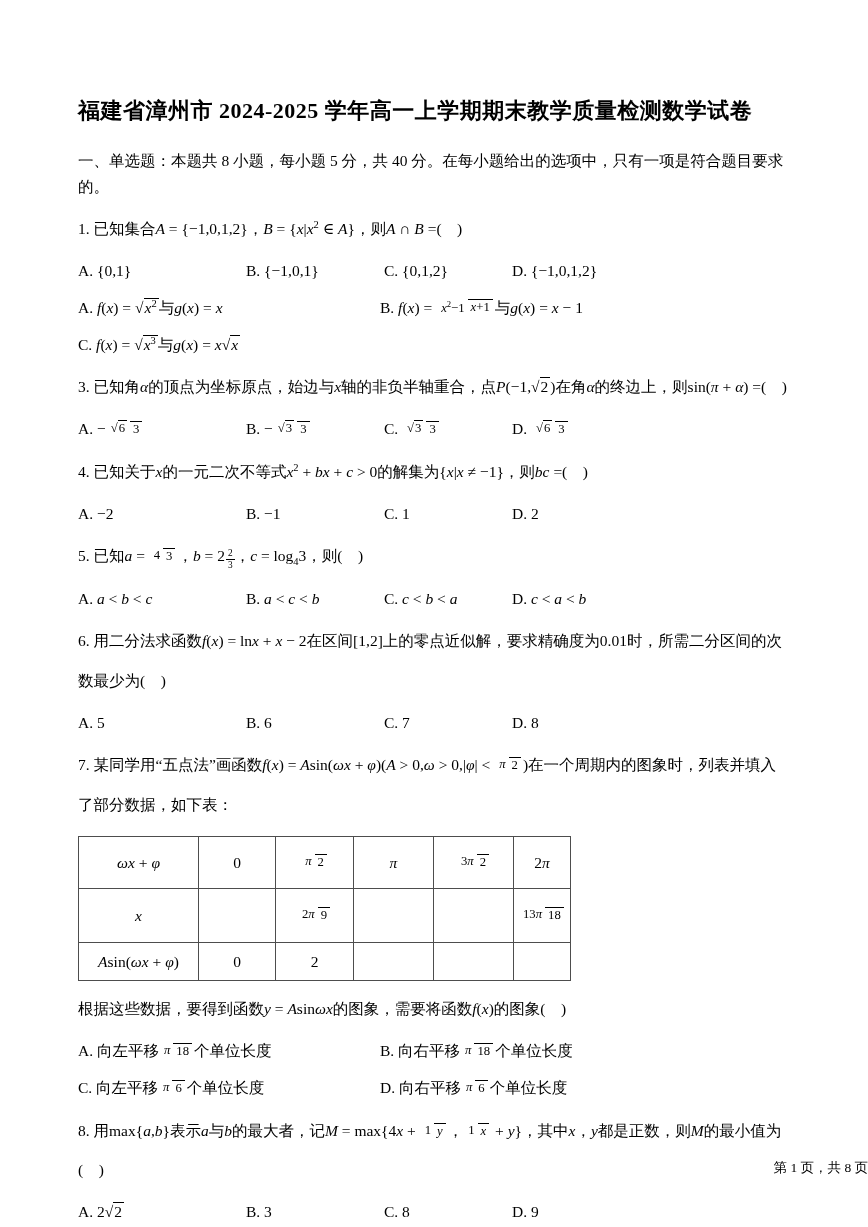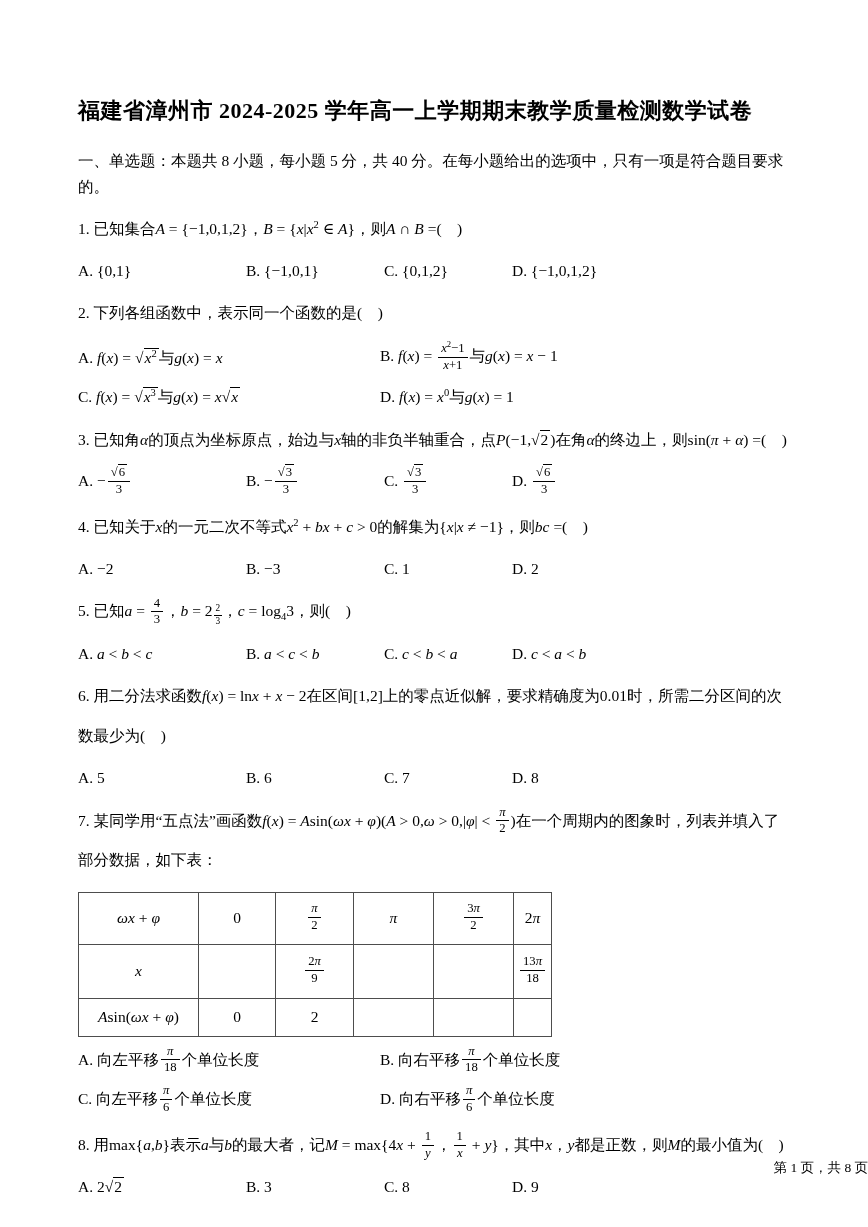--- a/index.html
+++ b/index.html
@@ -10,21 +10,21 @@
   .section{font-size:15.5px;font-weight:normal;line-height:1.7;margin:0 0 4px 0;}
   .stem{font-size:15.5px;line-height:2.55;margin:8px 0 0 0;}
   .opts{display:grid;font-size:15.5px;align-items:center;margin:7px 0 7px 0;min-height:30px;}
   .c4{grid-template-columns:168px 138px 128px auto;}
   .c2{grid-template-columns:302px auto;font-family:Liberation Serif, serif;}
   .opt{display:block;line-height:1.5;}
   i{font-style:italic;}
   sup{font-size:.68em;}
   sub{font-size:.68em;}
   
-  .fr{display:inline-flex;flex-direction:column;vertical-align:middle;text-align:center;
+  .fr{display:inline-flex;vertical-align:middle;text-align:center;
       font-size:.82em;line-height:1.25;margin:0 2px;position:relative;top:-1px;}
   .fr .fn{display:block;padding:0 3px;}
   .fr .fd{display:block;border-top:1px solid #000;padding:0 3px;}
   
   .supfr{display:inline-flex;flex-direction:column;text-align:center;font-size:.6em;
          line-height:1.2;vertical-align:.55em;margin-left:1px;}
   .supfr .fn{display:block;padding:0 2px;}
   .supfr .fd{display:block;border-top:1px solid #000;padding:0 2px;}
   
   .sq{white-space:nowrap;}
@@ -51,31 +51,29 @@
     <p class="stem">1. 已知集合<i>A</i> = {−1,0,1,2}，<i>B</i> = {<i>x</i>|<i>x</i><sup>2</sup> ∈ <i>A</i>}，则<i>A</i> ∩ <i>B</i> =(　)</p>
     <div class="opts c4">
       <span class="opt">A. {0,1}</span>
       <span class="opt">B. {−1,0,1}</span>
       <span class="opt">C. {0,1,2}</span>
       <span class="opt">D. {−1,0,1,2}</span>
     </div>
   </section>
 
   <section>
-    <p class="stem">2. 下列各组函数中，表示同一个函数的是(　)</p>
     <div class="opts c2">
       <span class="opt">A. <i>f</i>(<i>x</i>) = <span class="sq">√<span class="rad"><i>x</i><sup>2</sup></span></span>与<i>g</i>(<i>x</i>) = <i>x</i></span>
       <span class="opt">B. <i>f</i>(<i>x</i>) = <span class="fr">
             <span class="fn"><i>x</i><sup>2</sup>−1</span>
             <span class="fd"><i>x</i>+1</span>
           </span>与<i>g</i>(<i>x</i>) = <i>x</i> − 1</span>
     </div>
     <div class="opts c2">
       <span class="opt">C. <i>f</i>(<i>x</i>) = <span class="sq">√<span class="rad"><i>x</i><sup>3</sup></span></span>与<i>g</i>(<i>x</i>) = <i>x</i><span class="sq">√<span class="rad"><i>x</i></span></span></span>
-      <span class="opt">D. <i>f</i>(<i>x</i>) = <i>x</i><sup>0</sup>与<i>g</i>(<i>x</i>) = 1</span>
     </div>
   </section>
 
   <section>
     <p class="stem">3. 已知角<i>α</i>的顶点为坐标原点，始边与<i>x</i>轴的非负半轴重合，点<i>P</i>(−1,<span class="sq">√<span class="rad">2</span></span>)在角<i>α</i>的终边上，则sin(<i>π</i> + <i>α</i>) =(　)</p>
     <div class="opts c4">
       <span class="opt">A. −<span class="fr">
             <span class="fn"><span class="sq">√<span class="rad">6</span></span></span>
             <span class="fd">3</span>
           </span></span>
@@ -91,21 +89,21 @@
             <span class="fn"><span class="sq">√<span class="rad">6</span></span></span>
             <span class="fd">3</span>
           </span></span>
     </div>
   </section>
 
   <section>
     <p class="stem">4. 已知关于<i>x</i>的一元二次不等式<i>x</i><sup>2</sup> + <i>bx</i> + <i>c</i> &gt; 0的解集为{<i>x</i>|<i>x</i> ≠ −1}，则<i>bc</i> =(　)</p>
     <div class="opts c4">
       <span class="opt">A. −2</span>
-      <span class="opt">B. −3</span>
+      <span class="opt">B. −1</span>
       <span class="opt">C. 1</span>
       <span class="opt">D. 2</span>
     </div>
   </section>
 
   <section>
     <p class="stem">5. 已知<i>a</i> = <span class="fr">
           <span class="fn">4</span>
           <span class="fd">3</span>
         </span>，<i>b</i> = 2<span class="supfr">
@@ -176,20 +174,21 @@
       <tr>
         <td><i>A</i>sin(<i>ωx</i> + <i>φ</i>)</td>
         <td>0</td>
         <td>2</td>
         <td></td>
         <td></td>
         <td></td>
       </tr>
     </tbody>
       </table>
+    <p class="stem" style="margin-top:2px">根据这些数据，要得到函数<i>y</i> = <i>A</i>sin<i>ωx</i>的图象，需要将函数<i>f</i>(<i>x</i>)的图象(　)</p>
     <div class="opts c2">
       <span class="opt">A. 向左平移<span class="fr">
             <span class="fn"><i>π</i></span>
             <span class="fd">18</span>
           </span>个单位长度</span>
       <span class="opt">B. 向右平移<span class="fr">
             <span class="fn"><i>π</i></span>
             <span class="fd">18</span>
           </span>个单位长度</span>
     </div>

